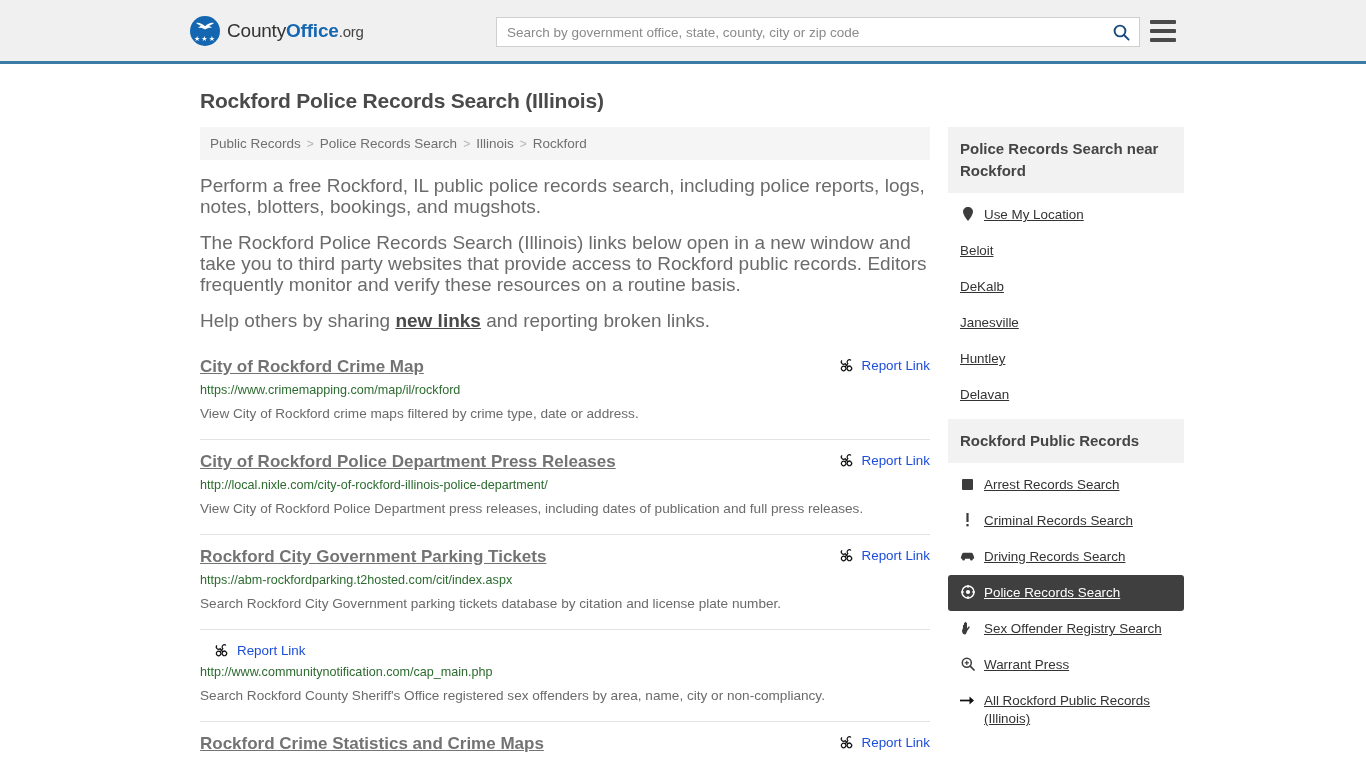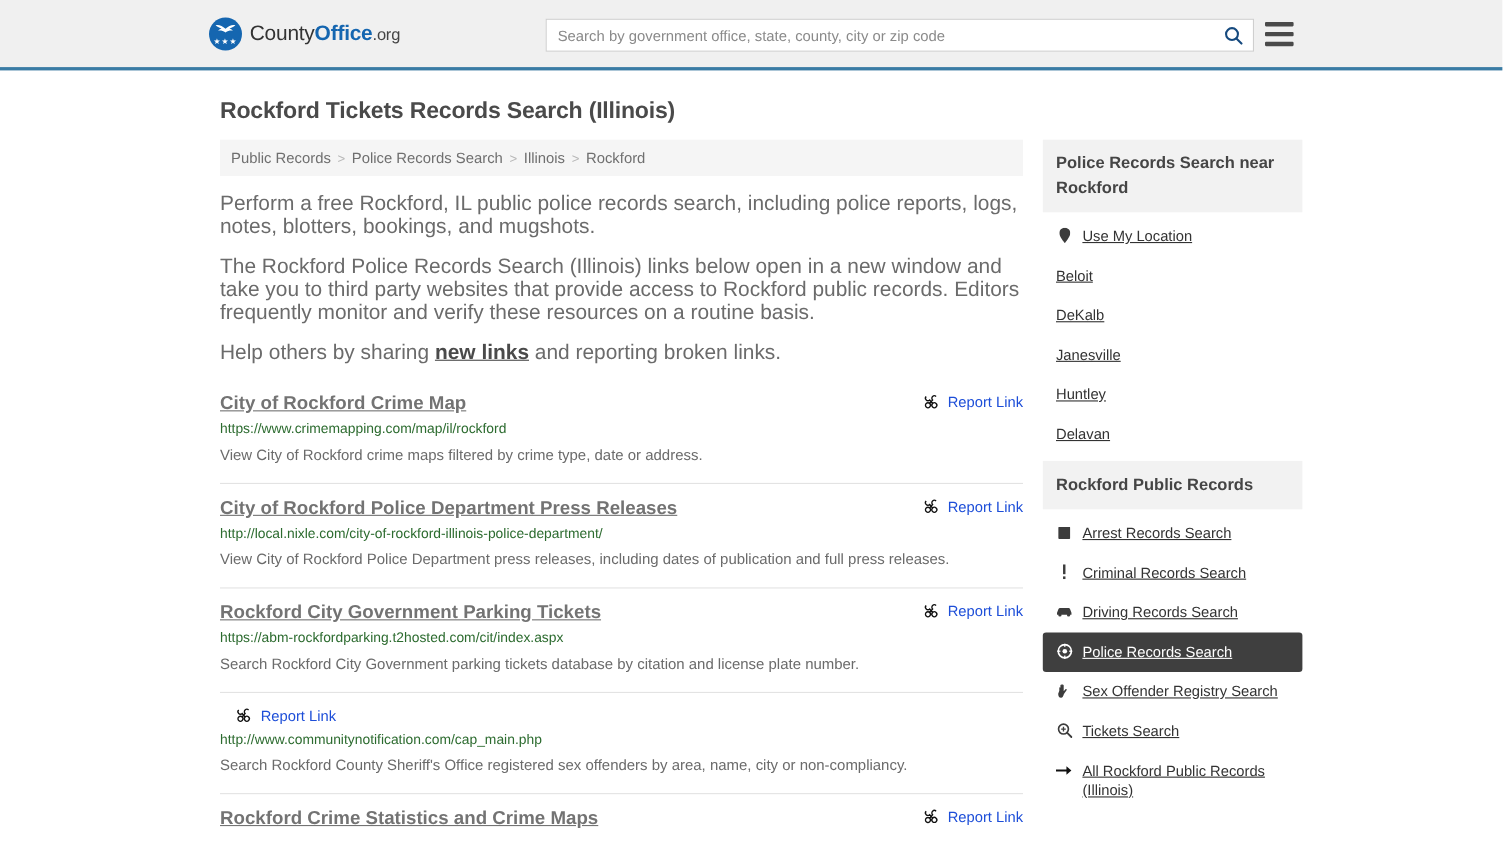--- a/index.html
+++ b/index.html
@@ -260,21 +260,21 @@
   </div>
 
   <div class="hamburger">
     <span></span>
     <span></span>
     <span></span>
   </div>
 </div>
 
 <div class="page">
-  <h1 class="page-title">Rockford Tickets Records Search (Illinois)</h1>
+  <h1 class="page-title">Rockford Police Records Search (Illinois)</h1>
 
   <div class="content-row">
 
     <div class="main-col">
 
       <div class="breadcrumb">
         <a>Public Records</a>
         <span class="sep">&gt;</span>
         <a>Police Records Search</a>
         <span class="sep">&gt;</span>
@@ -458,21 +458,21 @@
 
           <div class="side-item">
             <span class="side-icon">
               <svg width="14" height="14" viewBox="0 0 14 14">
                   <circle cx="5.8" cy="5.8" r="4.5" fill="none" stroke="#3c3c3c" stroke-width="1.5"></circle>
                   <line x1="5.8" y1="3.7" x2="5.8" y2="7.9" stroke="#3c3c3c" stroke-width="1.2"></line>
                   <line x1="3.7" y1="5.8" x2="7.9" y2="5.8" stroke="#3c3c3c" stroke-width="1.2"></line>
                   <line x1="9.2" y1="9.2" x2="13" y2="13" stroke="#3c3c3c" stroke-width="1.7" stroke-linecap="round"></line>
                 </svg>
             </span>
-            <span class="s-label">Tickets Search</span>
+            <span class="s-label">Warrant Press</span>
           </div>
 
           <div class="side-item">
             <span class="side-icon">
               <svg width="15" height="11" viewBox="0 0 15 11">
                   <line x1="0" y1="5.5" x2="12" y2="5.5" stroke="#111" stroke-width="1.7"></line>
                   <path d="M9.5 1.6 L14 5.5 L9.5 9.4 Z" fill="#111"></path>
                 </svg>
             </span>
             <span class="s-label">All Rockford Public Records (Illinois)</span>

